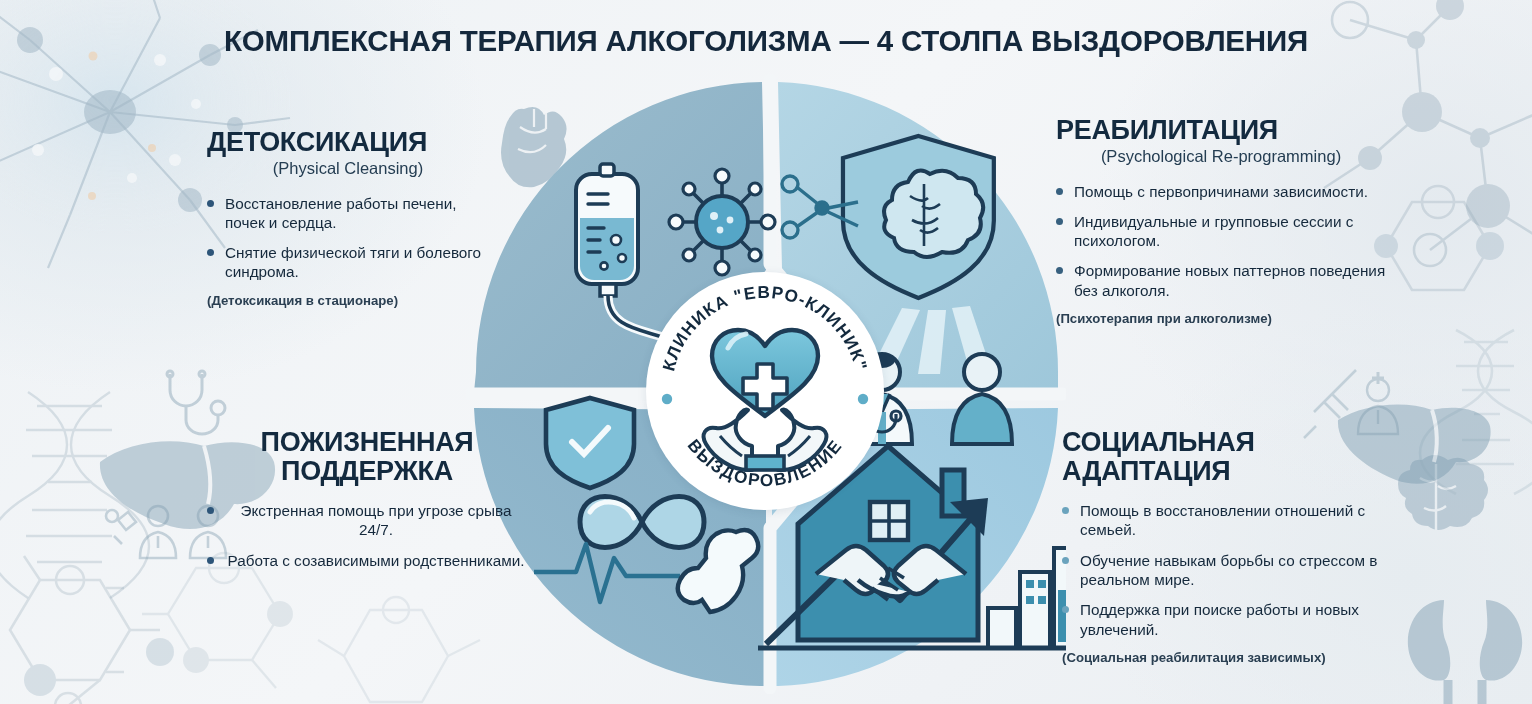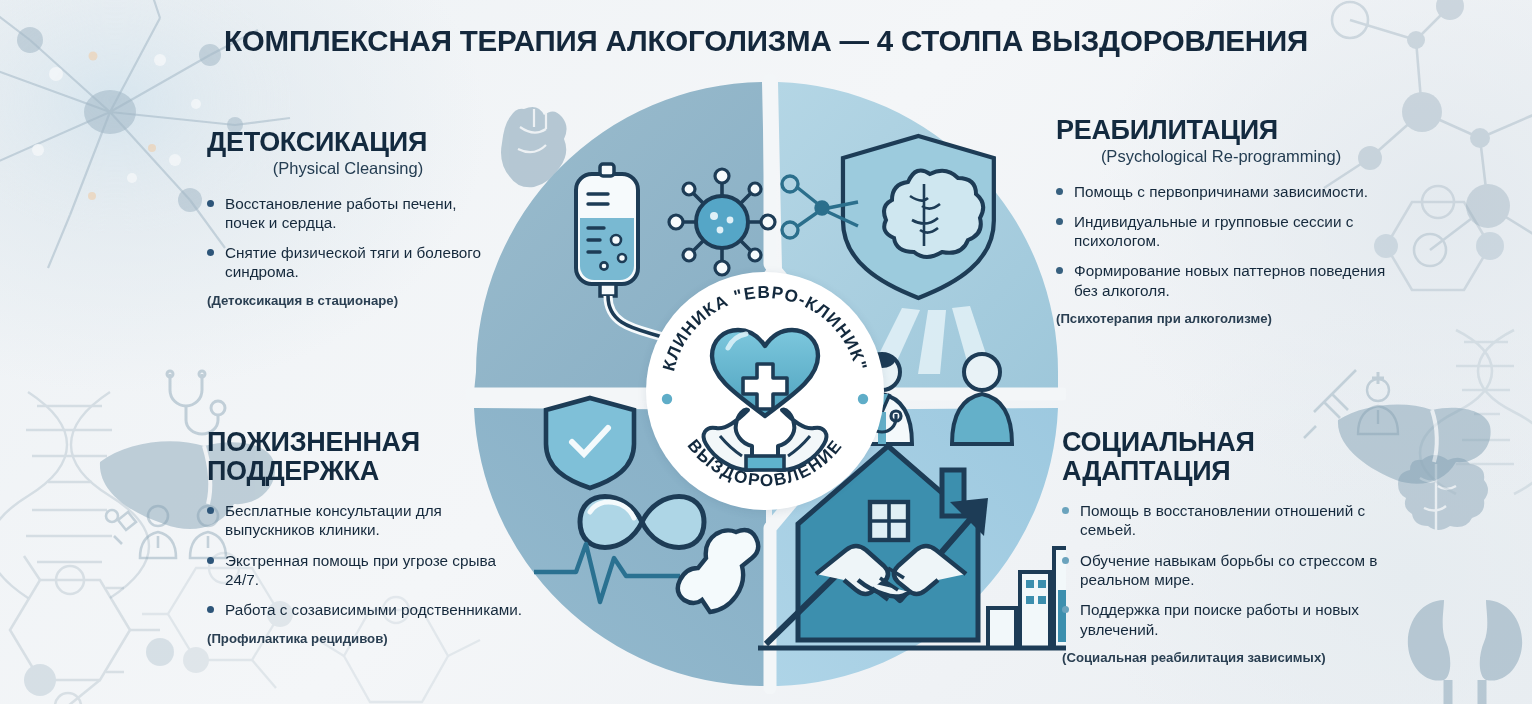--- a/index.html
+++ b/index.html
@@ -49,21 +49,21 @@
   .block li .dot {
     position: absolute; left: 0; top: 6px;
     width: 7px; height: 7px; border-radius: 50%;
   }
   .block .caption {
     font-size: 13.2px; color: #2a3f52; margin-top: 9px; font-weight: bold;
   }
 
   .b-detox   { left: 207px; top: 128px; width: 282px; }
   .b-rehab   { left: 1056px; top: 116px; width: 330px; }
-  .b-life    { left: 207px; top: 428px; width: 320px; }
+  .b-life    { left: 207px; top: 428px; width: 320px; text-align: center; }
   .b-social  { left: 1062px; top: 428px; width: 330px; }
 
   .b-detox li .dot, .b-life li .dot { background: #2d5579; }
   .b-rehab li .dot { background: #37607f; }
   .b-social li .dot { background: #6aa3bd; }
 
   
   .wheel { position: absolute; left: 466px; top: 74px; width: 600px; height: 620px; z-index: 10; }
   .badge { position: absolute; left: 646px; top: 272px; width: 238px; height: 238px; z-index: 16; }
   .badge-circle {
@@ -439,25 +439,23 @@
       <li><span class="dot" style="background: rgb(55, 96, 127);"></span><span>Помощь с первопричинами зависимости.</span></li>
       <li><span class="dot" style="background: rgb(55, 96, 127);"></span><span>Индивидуальные и групповые сессии с психологом.</span></li>
       <li><span class="dot" style="background: rgb(55, 96, 127);"></span><span>Формирование новых паттернов поведения без алкоголя.</span></li>
     </ul>
     <div class="caption">(Психотерапия при алкоголизме)</div>
   </div>
 
   <div class="block b-life">
     <h2>ПОЖИЗНЕННАЯ ПОДДЕРЖКА</h2>
     <ul>
-      <li><span class="dot" style="background: rgb(45, 85, 121);"></span><span>Бесплатные консультации для выпускников клиники.</span></li>
       <li><span class="dot" style="background: rgb(45, 85, 121);"></span><span>Экстренная помощь при угрозе срыва 24/7.</span></li>
       <li><span class="dot" style="background: rgb(45, 85, 121);"></span><span>Работа с созависимыми родственниками.</span></li>
     </ul>
-    <div class="caption">(Профилактика рецидивов)</div>
   </div>
 
   <div class="block b-social">
     <h2>СОЦИАЛЬНАЯ АДАПТАЦИЯ</h2>
     <ul>
       <li><span class="dot" style="background: rgb(106, 163, 189);"></span><span>Помощь в восстановлении отношений с семьей.</span></li>
       <li><span class="dot" style="background: rgb(106, 163, 189);"></span><span>Обучение навыкам борьбы со стрессом в реальном мире.</span></li>
       <li><span class="dot" style="background: rgb(106, 163, 189);"></span><span>Поддержка при поиске работы и новых увлечений.</span></li>
     </ul>
     <div class="caption">(Социальная реабилитация зависимых)</div>

